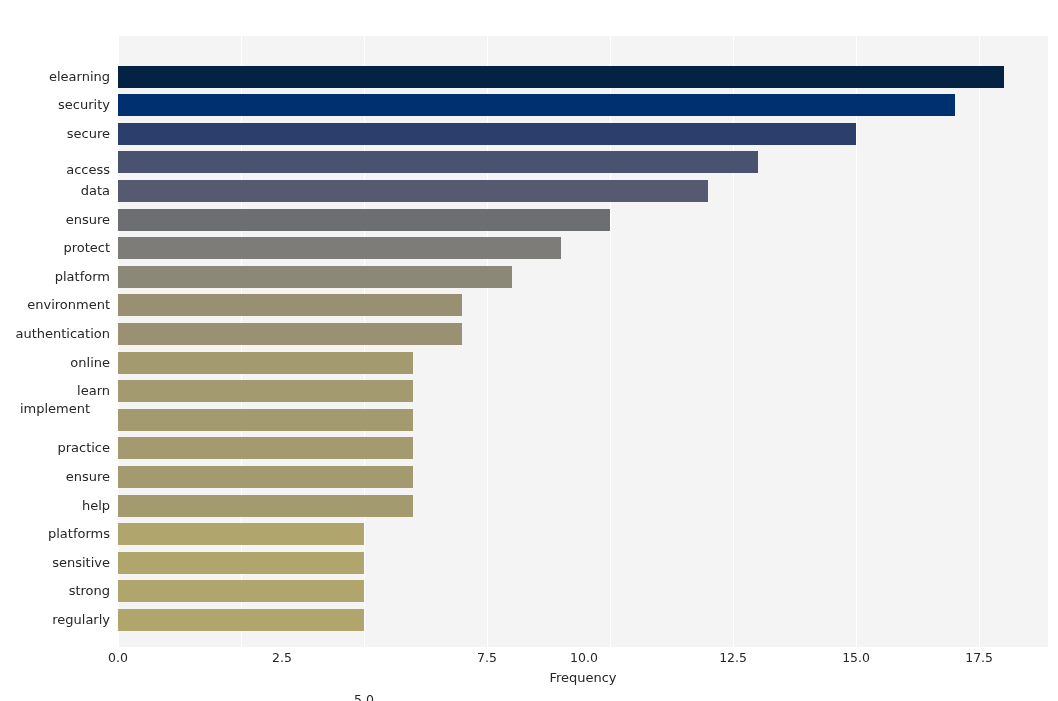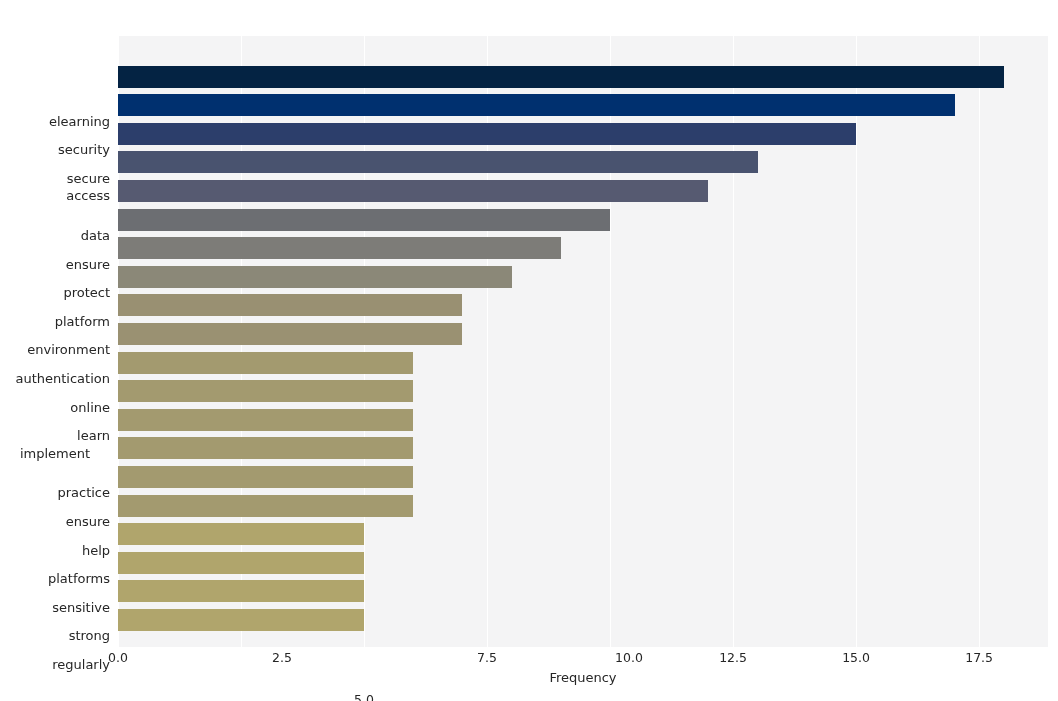--- a/index.html
+++ b/index.html
@@ -56,21 +56,20 @@
   .ylabel {
     position: absolute;
     right: 0;
     width: 110px;
     text-align: right;
     font-size: 13px;
     color: #262626;
     line-height: 14px;
     white-space: nowrap;
     font-family: "DejaVu Sans", sans-serif;
-    margin-top: 45px;
   }
   #xticks {
     position: absolute;
     left: 0; top: 650px;
     width: 1058px; height: 20px; text-align: center;
   }
   .xtick {
     position: absolute;
     top: 0;
     transform: translateX(-50%);
@@ -127,21 +126,21 @@
         <div class="bar" title="sensitive: 5" style="top: 515.7px; width: 246.032px; background: rgb(176, 165, 108);"></div>
         <div class="bar" title="strong: 5" style="top: 544.3px; width: 246.032px; background: rgb(176, 165, 108);"></div>
         <div class="bar" title="regularly: 5" style="top: 572.9px; width: 246.032px; background: rgb(176, 165, 108);"></div>
       </div>
   </div>
 
   <div id="ylabels">
       <div class="ylabel" style="top: 33.5px;">elearning</div>
       <div class="ylabel" style="top: 62.1px;">security</div>
       <div class="ylabel" style="top: 90.7px;">secure</div>
-      <div class="ylabel" style="top: 108px;">access</div>
+      <div class="ylabel" style="top: 127px;">access</div>
       <div class="ylabel" style="top: 147.9px;">data</div>
       <div class="ylabel" style="top: 176.5px; padding-left: 8px;">ensure</div>
       <div class="ylabel" style="top: 205.1px;">protect</div>
       <div class="ylabel" style="top: 233.7px;">platform</div>
       <div class="ylabel" style="top: 262.3px;">environment</div>
       <div class="ylabel" style="top: 290.9px;">authentication</div>
       <div class="ylabel" style="top: 319.5px;">online</div>
       <div class="ylabel" style="top: 348.1px;">learn</div>
       <div class="ylabel" style="top: 366px; text-align: center;">implement</div>
       <div class="ylabel" style="top: 405.3px;">practice</div>
@@ -150,21 +149,21 @@
       <div class="ylabel" style="top: 491.1px;">platforms</div>
       <div class="ylabel" style="top: 519.7px;">sensitive</div>
       <div class="ylabel" style="top: 548.3px;">strong</div>
       <div class="ylabel" style="top: 576.9px;">regularly</div>
     </div>
   <div id="xticks">
       <div class="xtick" style="left: 118px;">0.0</div>
       <div class="xtick" style="left: 254px; margin-left: 28px;">2.5</div>
       <div class="xtick" style="left: 364.032px; margin-top: 42px;">5.0</div>
       <div class="xtick" style="left: 487.048px;">7.5</div>
-      <div class="xtick" style="left: 629px;">10.0</div>
+      <div class="xtick" style="left: 584px;">10.0</div>
       <div class="xtick" style="left: 733.079px;">12.5</div>
       <div class="xtick" style="left: 856.095px;">15.0</div>
       <div class="xtick" style="left: 979.111px;">17.5</div>
     </div>
 
   <div id="xaxis-label">Frequency</div>
 
 </div>
 
 </body></html>

